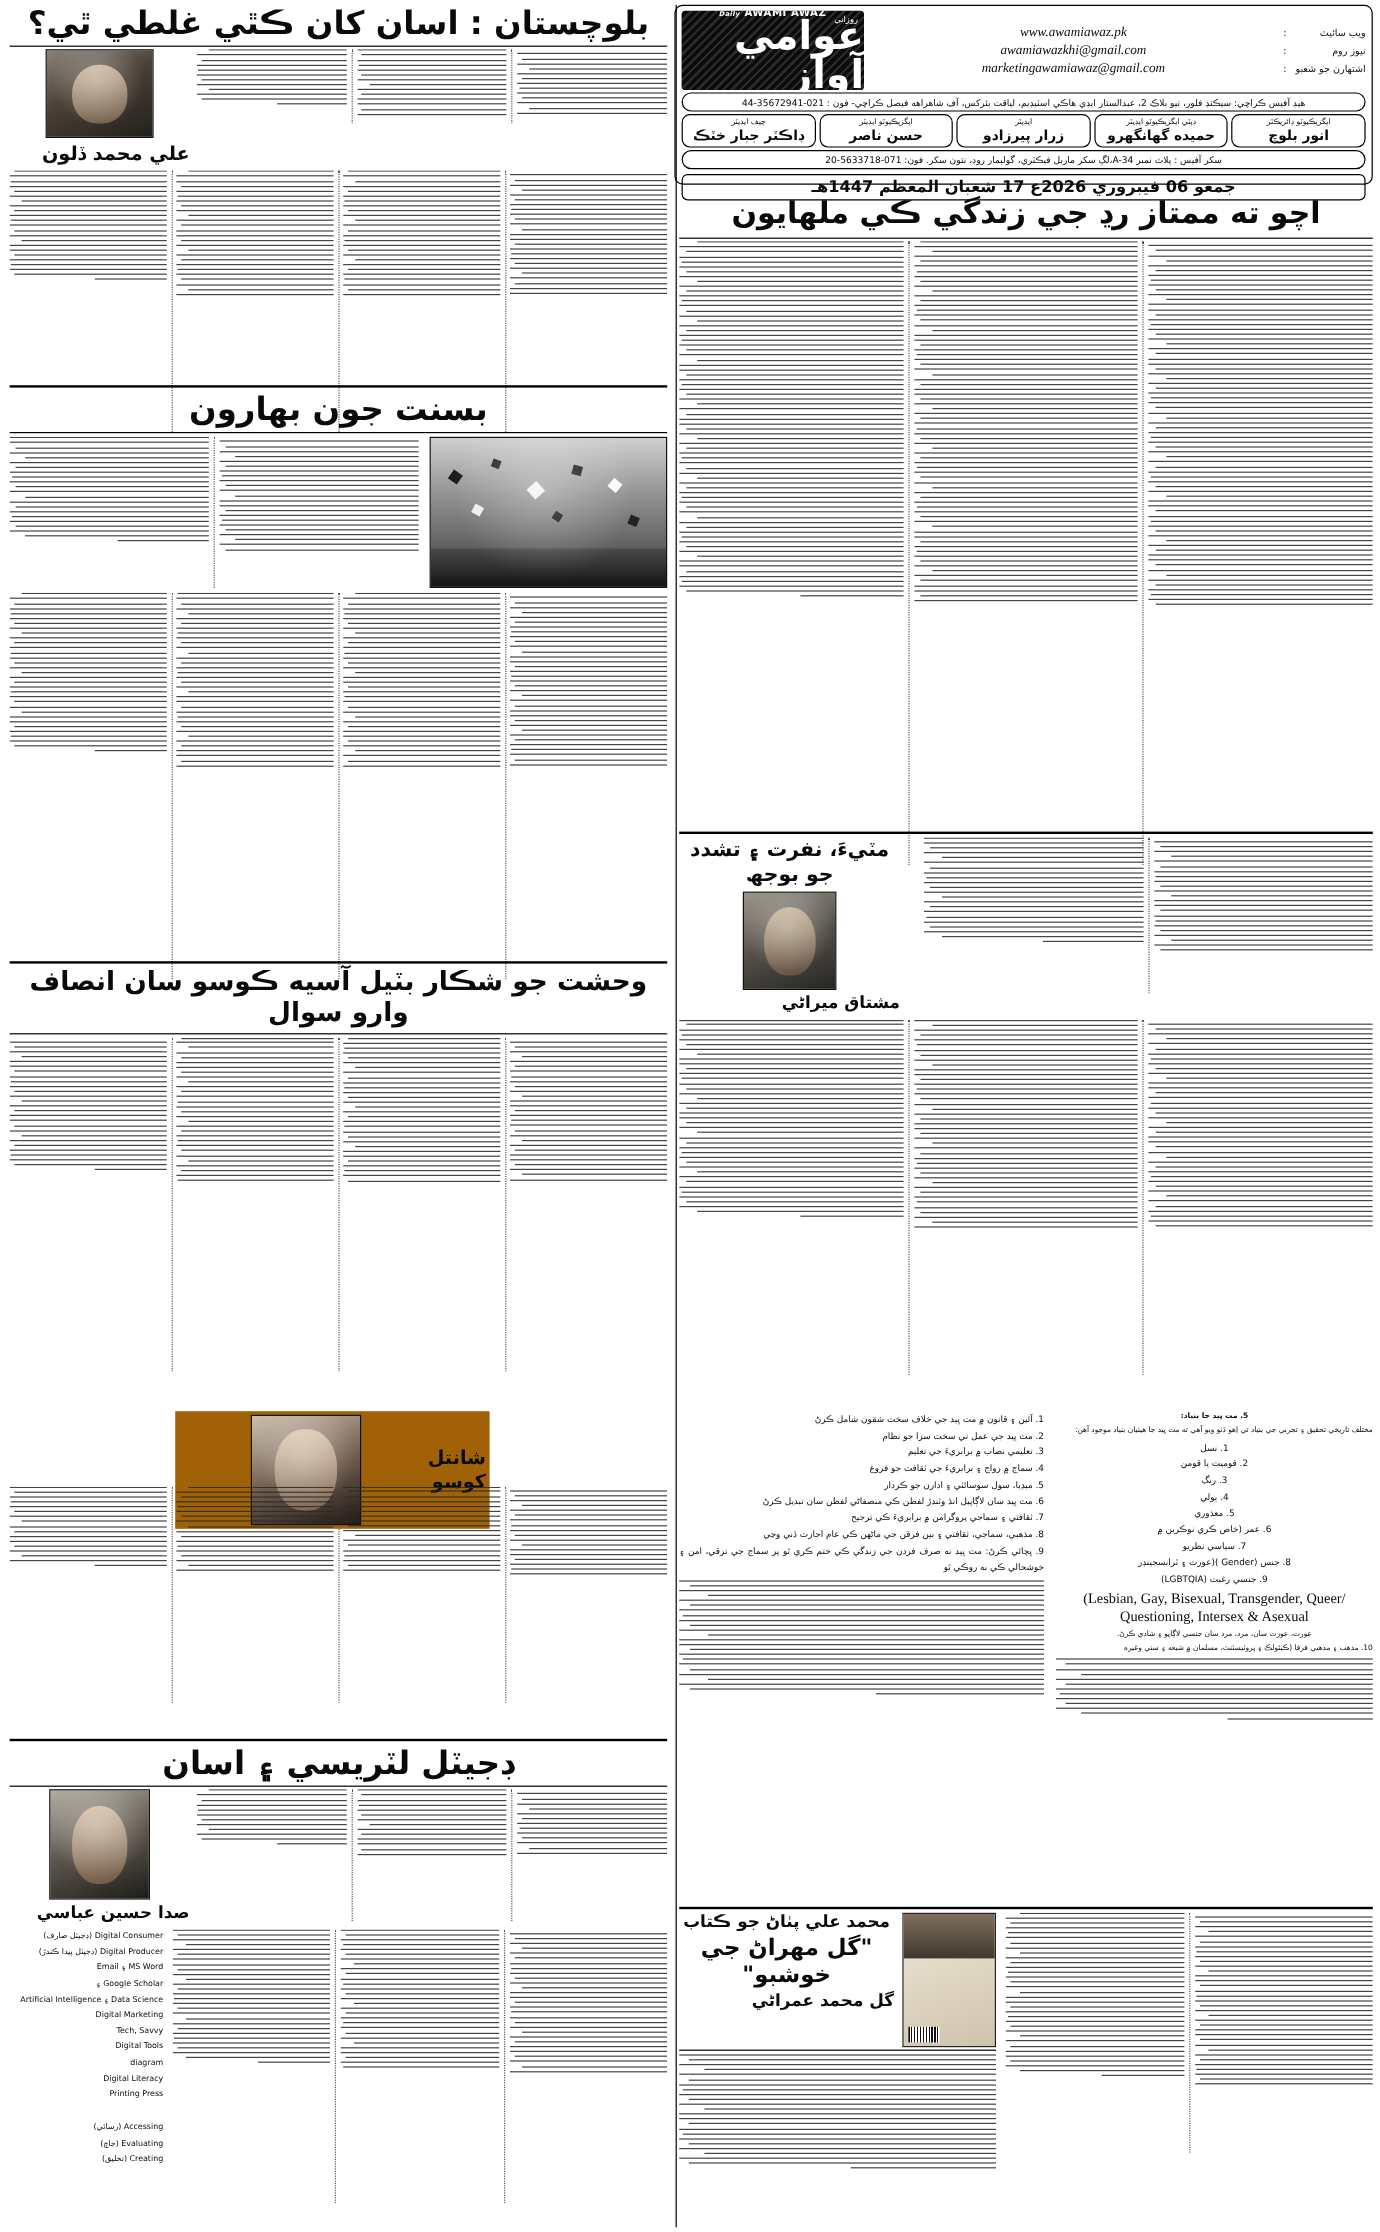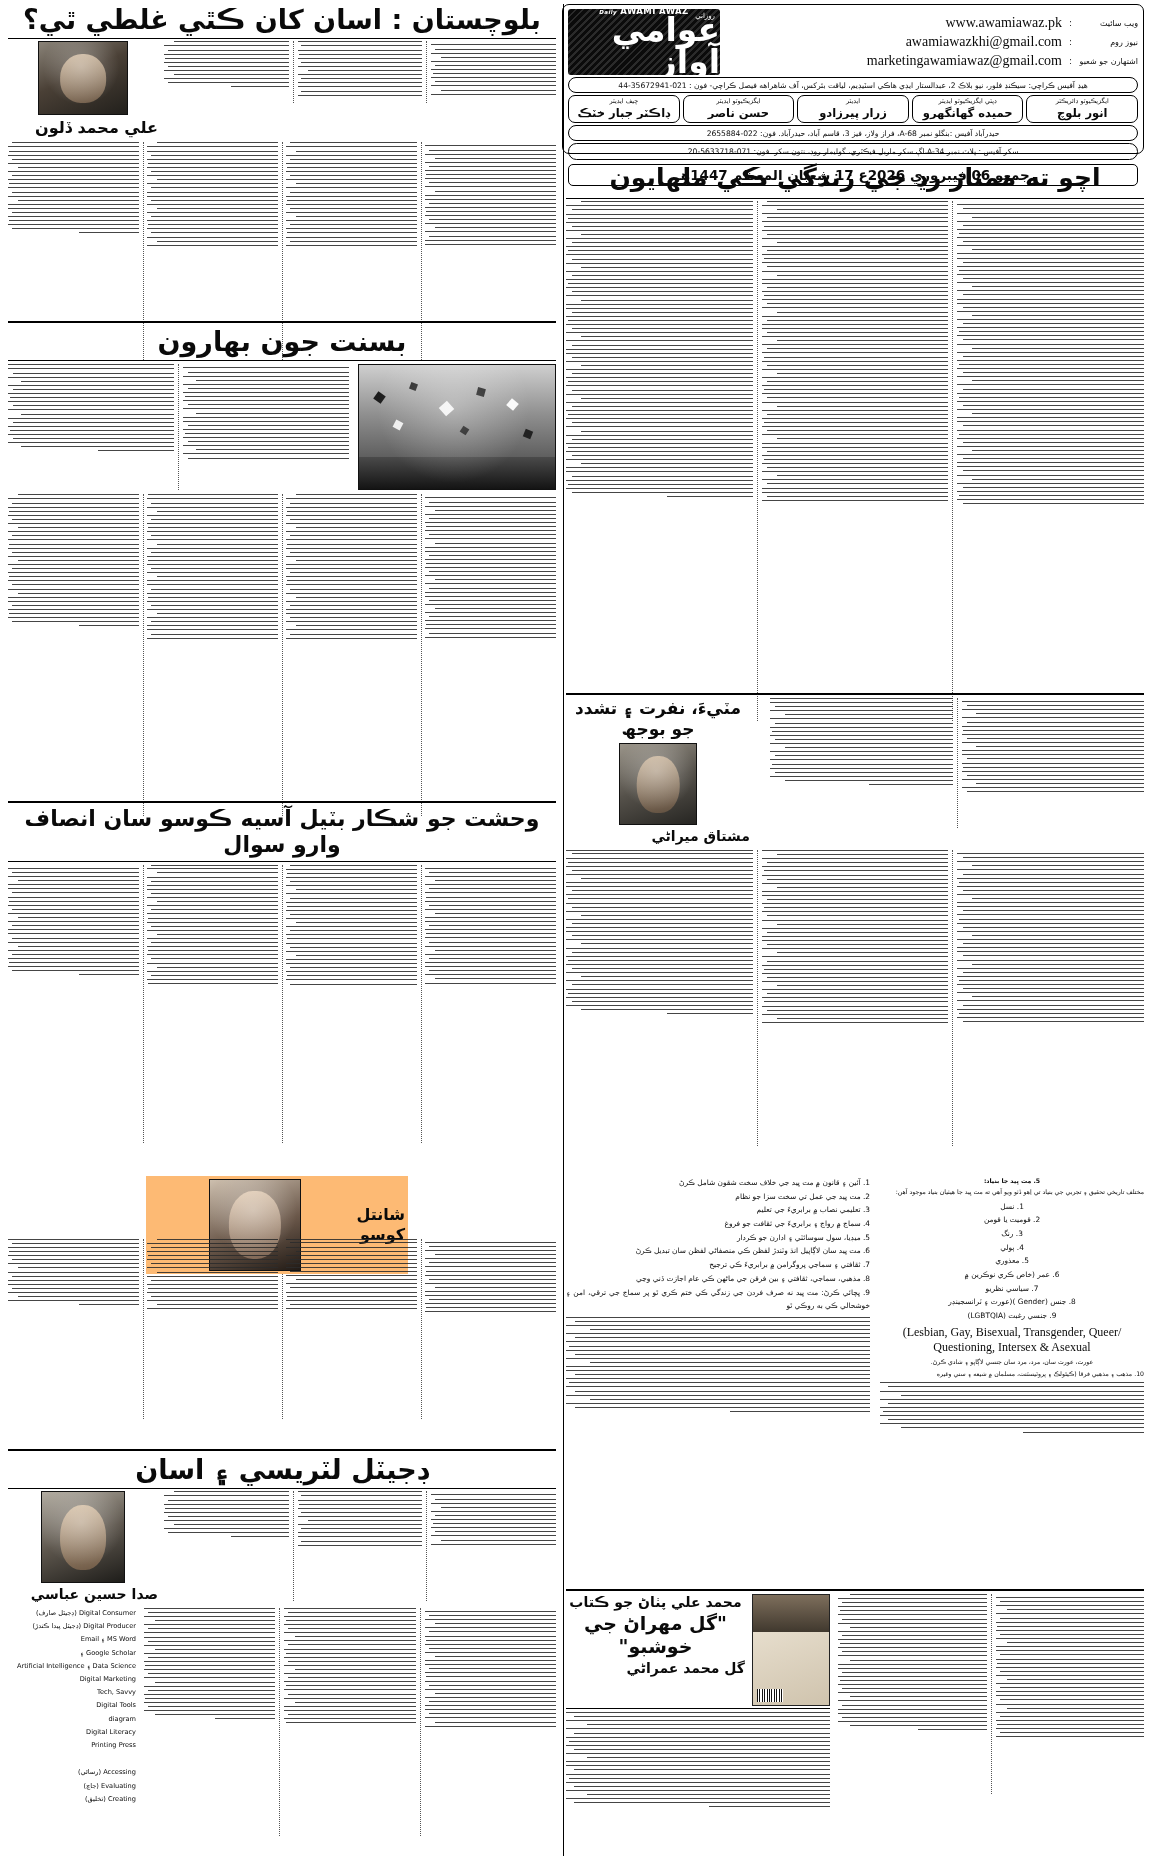--- a/index.html
+++ b/index.html
@@ -43,21 +43,21 @@
     background:repeating-linear-gradient(135deg,rgba(255,255,255,.13) 0 2px,transparent 2px 5px);
   }
   .logo-eng{ font-size:8.5px; font-weight:bold; letter-spacing:.4px; direction:ltr; position:relative; z-index:2;}
   .logo-eng .daily{ font-size:5.5px; font-style:italic; }
   .logo-sd{ font-size:33px; font-weight:bold; line-height:.98; position:relative; z-index:2; margin-top:-2px;}
   .logo-roz{ position:absolute; top:3px; right:5px; font-size:7px; z-index:3;}
   .contact-col{ flex:1; display:flex; flex-direction:column; justify-content:center; gap:3px; padding-left:2px;}
   .contact-row{ display:flex; align-items:center; font-size:8px; gap:4px; }
   .contact-lab{ width:62px; text-align:right; }
   .contact-colon{ width:6px; }
-  .contact-val{ direction:ltr; text-align:right; flex:1; font-size:14px; font-family:"Liberation Serif",serif;}
+  .contact-val{ direction:ltr; text-align:center; flex:1; font-size:11px; font-family:"Liberation Serif",serif;font-style:italic;}
   .addr-line{
     border:1.1px solid #000; border-radius:16px; padding:1.5px 8px;
     font-size:7.6px; text-align:center; line-height:1.5;
   }
   .editors{ display:flex; gap:3px; justify-content:space-between; }
   .ed{
     border:1.1px solid #000; border-radius:7px; padding:1px 4px 2px;
     text-align:center; flex:1;
   }
   .ed-role{ font-size:6.4px; line-height:1.3; }
@@ -179,21 +179,20 @@
       <div class="ed">
         <div class="ed-role">ايگزيڪيوٽو ايڊيٽر</div>
         <div class="ed-name">حسن ناصر</div>
       </div>
       <div class="ed">
         <div class="ed-role">چيف ايڊيٽر</div>
         <div class="ed-name">ڊاڪٽر جبار خٽڪ</div>
       </div>
     </div>
 
-    <div class="addr-line">حيدرآباد آفيس :بنگلو نمبر A-68، فراز ولاز، فيز 3، قاسم آباد، حيدرآباد. فون: 022-2655884</div>
     <div class="addr-line">سکر آفيس : پلاٽ نمبر A-34،لڳ سکر ماربل فيڪٽري، گوليمار روڊ، نتون سکر. فون: 071-5633718-20</div>
     <div class="dateline">جمعو 06 فيبروري 2026ع 17 شعبان المعظم 1447هـ</div>
   </div>
 
   <div class="abs" style="right:594px; top:4px; width:548px;">
     <div class="hl-big">بلوچستان : اسان کان ڪٿي غلطي ٿي؟</div>
     <div class="rule-thin"></div>
     <div style="display:flex; gap:6px; align-items:flex-start;">
       <div style="flex:1;">
         <div class="cols3 col-text" style="height:62px; overflow:hidden;">
@@ -689,21 +688,21 @@
           <i class="s1"></i>
           <i class="s2"></i>
         <i class="s1"></i>
           <i class="s4"></i>
           <i class="s1"></i>
           <i class="s2"></i>
           <i class="last"></i>
       </div>
     </div>
 
-    <div class="abs" style="right:148px; top:378px; width:262px; display:flex; align-items:center; gap:8px; background:#fdba74; padding:3px;">
+    <div class="abs" style="right:148px; top:378px; width:262px; display:flex; align-items:center; gap:8px; background:#a16207; padding:3px;">
       <div class="byline" style="width:96px;">شانتل کوسو</div>
       <div class="photo woman" style="width:92px; height:92px;">
         <div class="face" style="top:12%; width:58%; height:76%; background:linear-gradient(170deg,#e3cdb5,#7b6352); border-radius:46%;"></div>
       </div>
     </div>
 
     <div class="cols4 col-text" style="margin-top:96px; height:180px; overflow:hidden;">
       <div class="lineblock">
         <i class="s1"></i>
           <i class="s2"></i>

